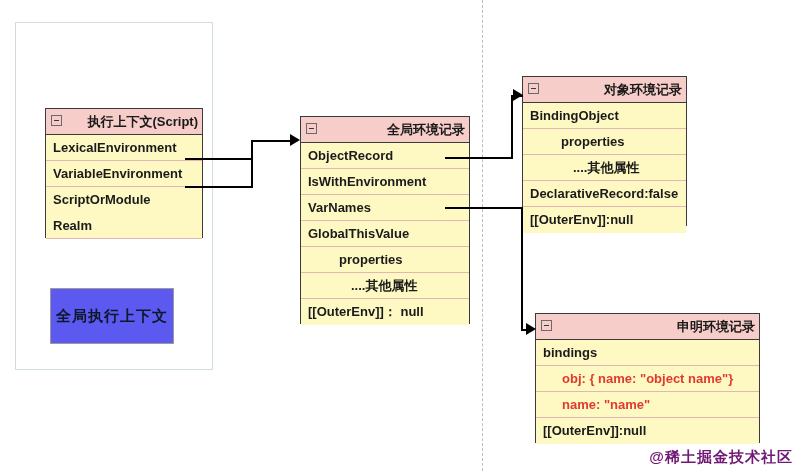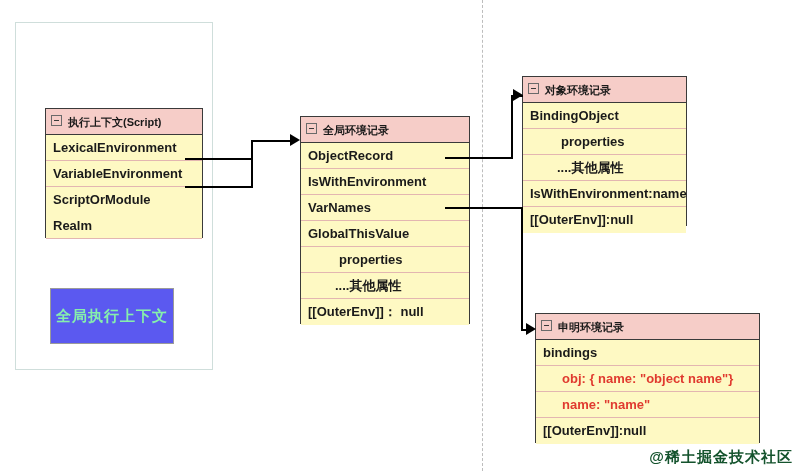--- a/index.html
+++ b/index.html
@@ -31,25 +31,25 @@
     box-sizing:border-box;
     border:1px solid #3a3a3a;
     background:#f6cdc8;
     font-size:13px;
     color:#1a1a1a;
   }
   .uml .hdr{
     position:relative;
     height:26px;
     line-height:26px;
-    text-align:left;
+    text-align:right;
     font-weight:bold;
     border-bottom:1px solid #3a3a3a;
     background:#f6cdc8;
-    font-size:11px;
+    font-size:13px;
     padding:0 4px 0 22px;
     box-sizing:border-box;
     white-space:nowrap;
     overflow:hidden;
   }
   .uml .minus{
     position:absolute;
     left:5px;top:6px;
     width:11px;height:11px;
     border:1px solid #6a6a6a;
@@ -72,29 +72,29 @@
     padding-left:7px;
     font-weight:bold;
     font-size:13px;
     white-space:nowrap;
     box-sizing:border-box;
   }
   .uml .row.sep{
     border-bottom:1px solid #e3b6b1;
   }
   .uml .row.ind1{padding-left:38px;}
-  .uml .row.ind2{padding-left:34px;}
+  .uml .row.ind2{padding-left:50px;}
   .uml .row.red{color:#e03a2f;padding-left:26px;}
 
   
   .blue-block{
     position:absolute;
     background:#5b59f0;
     border:1px solid #9a9a9a;
-    color:#86efac;
+    color:#0f172a;
     font-weight:bold;
     font-size:15px;
     display:flex;
     align-items:center;
     justify-content:center;
     box-sizing:border-box;
     letter-spacing:1px;
   }
 
   
@@ -107,21 +107,21 @@
     border-top:6px solid transparent;
     border-bottom:6px solid transparent;
     border-left:10px solid #000000;
   }
 
   
   .watermark{
     position:absolute;
     right:8px;bottom:4px;
     font-size:15px;
-    color:#14532d;
+    color:#701a75;
     font-weight:bold;
     white-space:nowrap;
     letter-spacing:1px;
   }
 </style>
 </head>
 <body>
 
 <div id="canvas">
 
@@ -164,21 +164,21 @@
 
   <div class="uml" style="left:522px;top:76px;width:165px;height:150px;">
     <div class="hdr">
       <span class="minus"></span>
       <span>对象环境记录</span>
     </div>
     <div class="rows">
       <div class="row sep">BindingObject</div>
       <div class="row sep ind1">properties</div>
       <div class="row sep ind2">....其他属性</div>
-      <div class="row sep">IsWithEnvironment:name</div>
+      <div class="row sep">DeclarativeRecord:false</div>
       <div class="row">[[OuterEnv]]:null</div>
     </div>
   </div>
 
   <div class="uml" style="left:535px;top:313px;width:225px;height:130px;">
     <div class="hdr">
       <span class="minus"></span>
       <span>申明环境记录</span>
     </div>
     <div class="rows">

